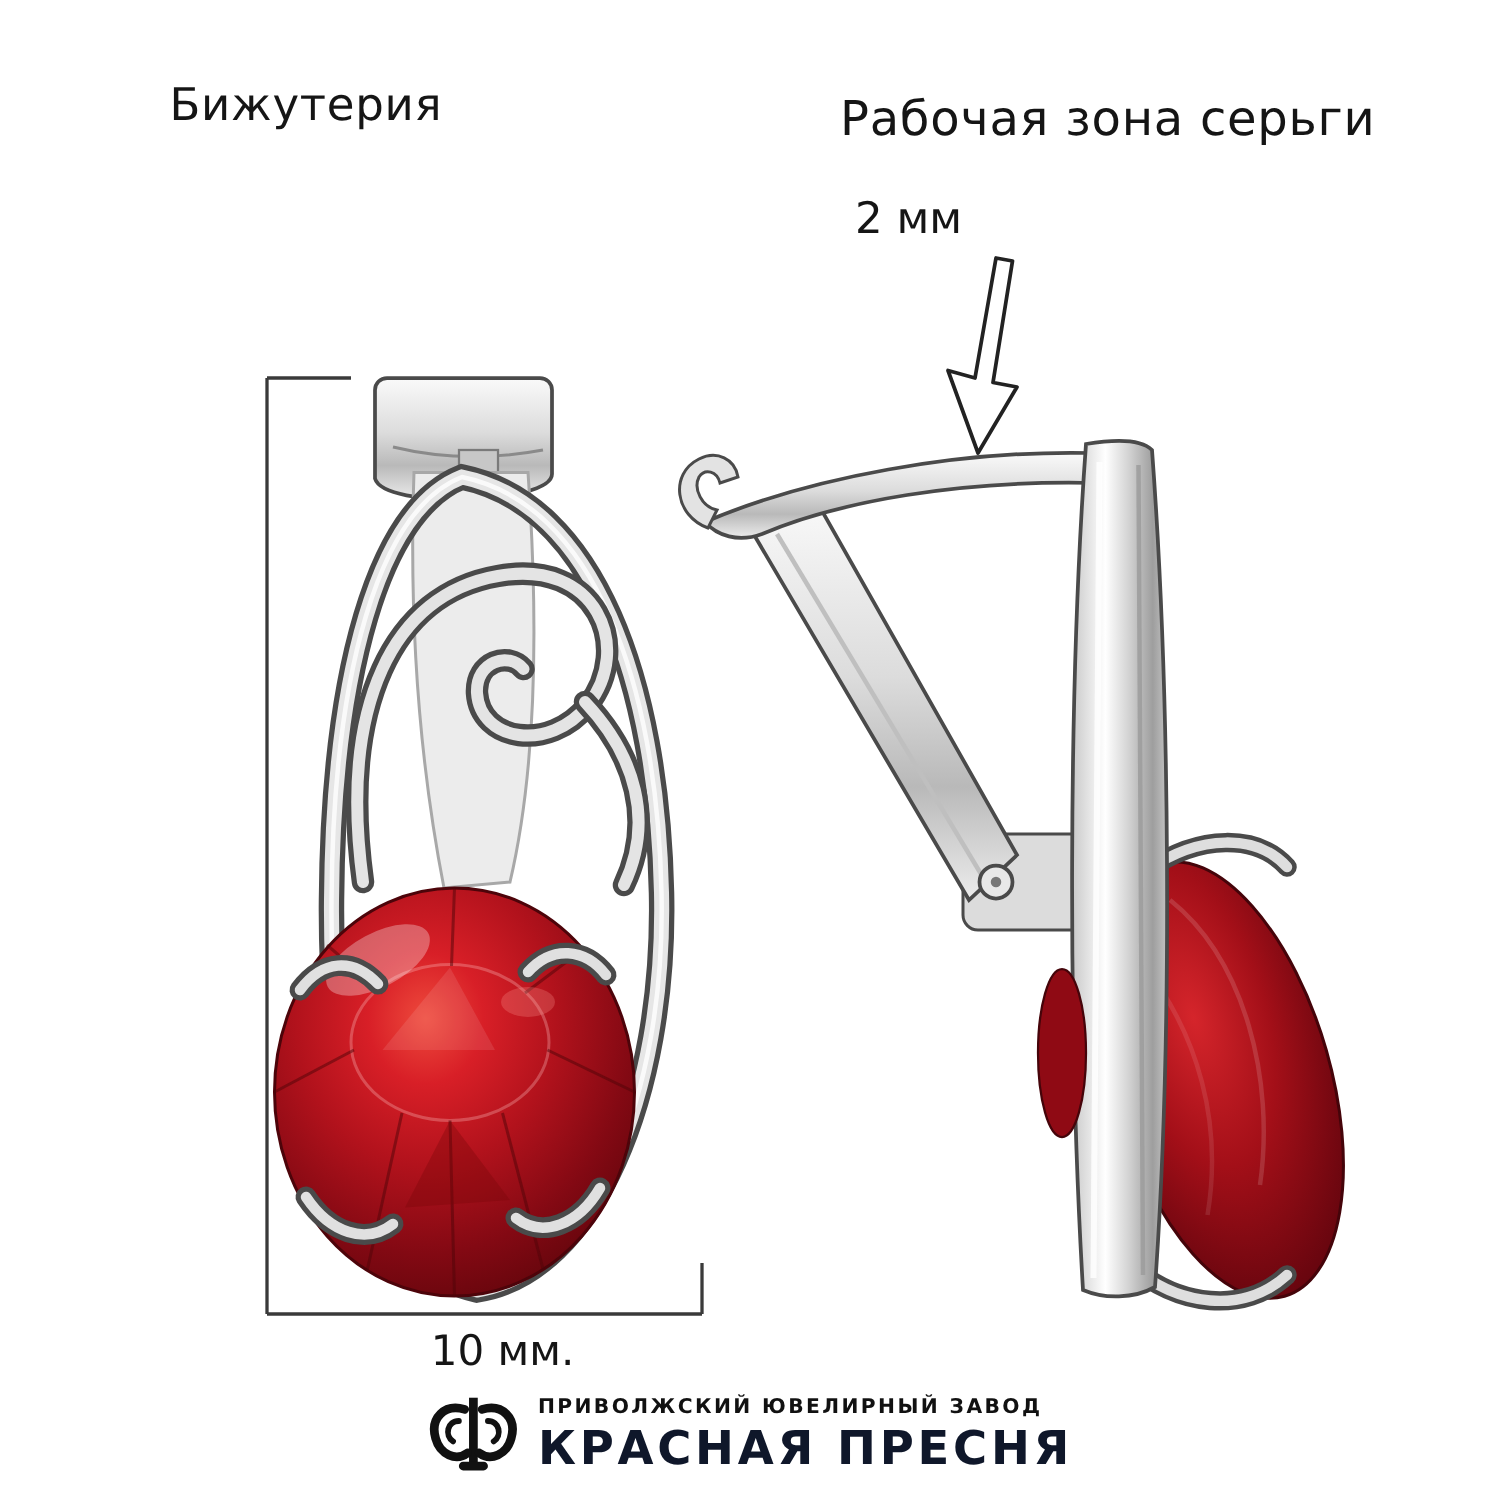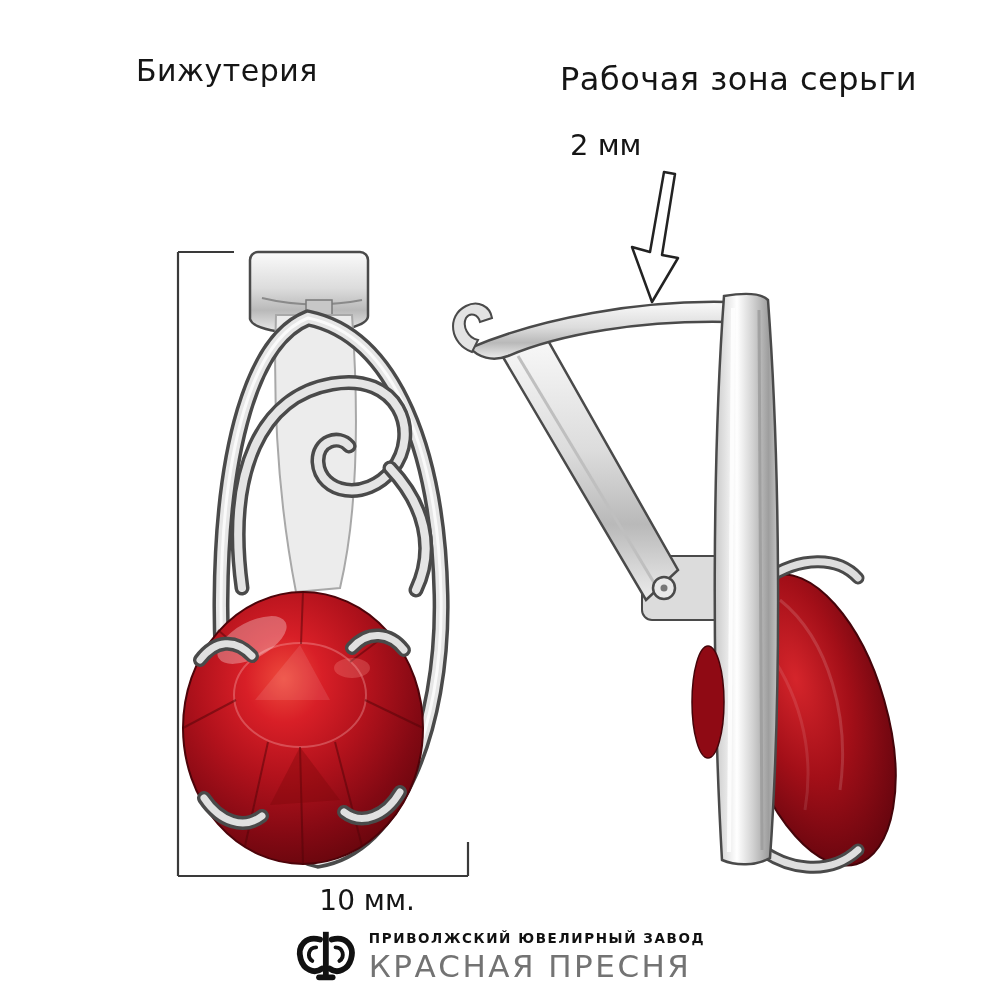--- a/index.html
+++ b/index.html
@@ -1,32 +1,32 @@
 <!DOCTYPE html>
 <html><head>
 <meta charset="utf-8">
 <style>
   html,body{margin:0;padding:0;background:#fff;}
   .canvas{
     position:relative;width:1000px;height:1000px;background:#ffffff;
     font-family:"DejaVu Sans","Liberation Sans",sans-serif;color:#151515;overflow:hidden;
   }
   .abs{position:absolute;}
-  .spec-block{left:113px;top:44px;font-size:30px;line-height:54px;font-weight:500;letter-spacing:.5px;margin-left:23px;}
+  .spec-block{left:113px;top:44px;font-size:30px;line-height:54px;font-weight:500;letter-spacing:.5px;}
   .wz-label{left:560px;top:60px;font-size:32px;font-weight:500;letter-spacing:.5px;}
   .wz-value{left:570px;top:128px;font-size:29px;font-weight:500;}
   .dim-height{left:92px;top:520px;width:76px;text-align:center;font-size:29px;line-height:44px;font-weight:500;}
-  .dim-width{left:255px;top:884px;width:160px;text-align:right;font-size:28px;font-weight:500;}
+  .dim-width{left:255px;top:884px;width:160px;text-align:center;font-size:28px;font-weight:500;}
   .footer{
     left:50%;bottom:12px;transform:translateX(-50%);
     display:flex;align-items:center;gap:12px;
   }
   .footer-text{display:flex;flex-direction:column;align-items:flex-start;}
   .footer-factory{font-size:13.5px;font-weight:700;letter-spacing:1.6px;color:#111;white-space:nowrap;}
-  .footer-brand{font-size:31px;font-weight:400;letter-spacing:2.5px;color:#737373;white-space:nowrap;margin-top:2px;}
+  .footer-brand{font-size:31px;font-weight:700;letter-spacing:2.5px;color:#0f172a;white-space:nowrap;margin-top:2px;}
   svg{display:block;}
   .art{left:0;top:0;}
 </style>
 </head>
 <body>
 
 <div class="canvas">
 
   <svg class="abs art" width="1000" height="1000" viewBox="0 0 1000 1000">
     <defs>

